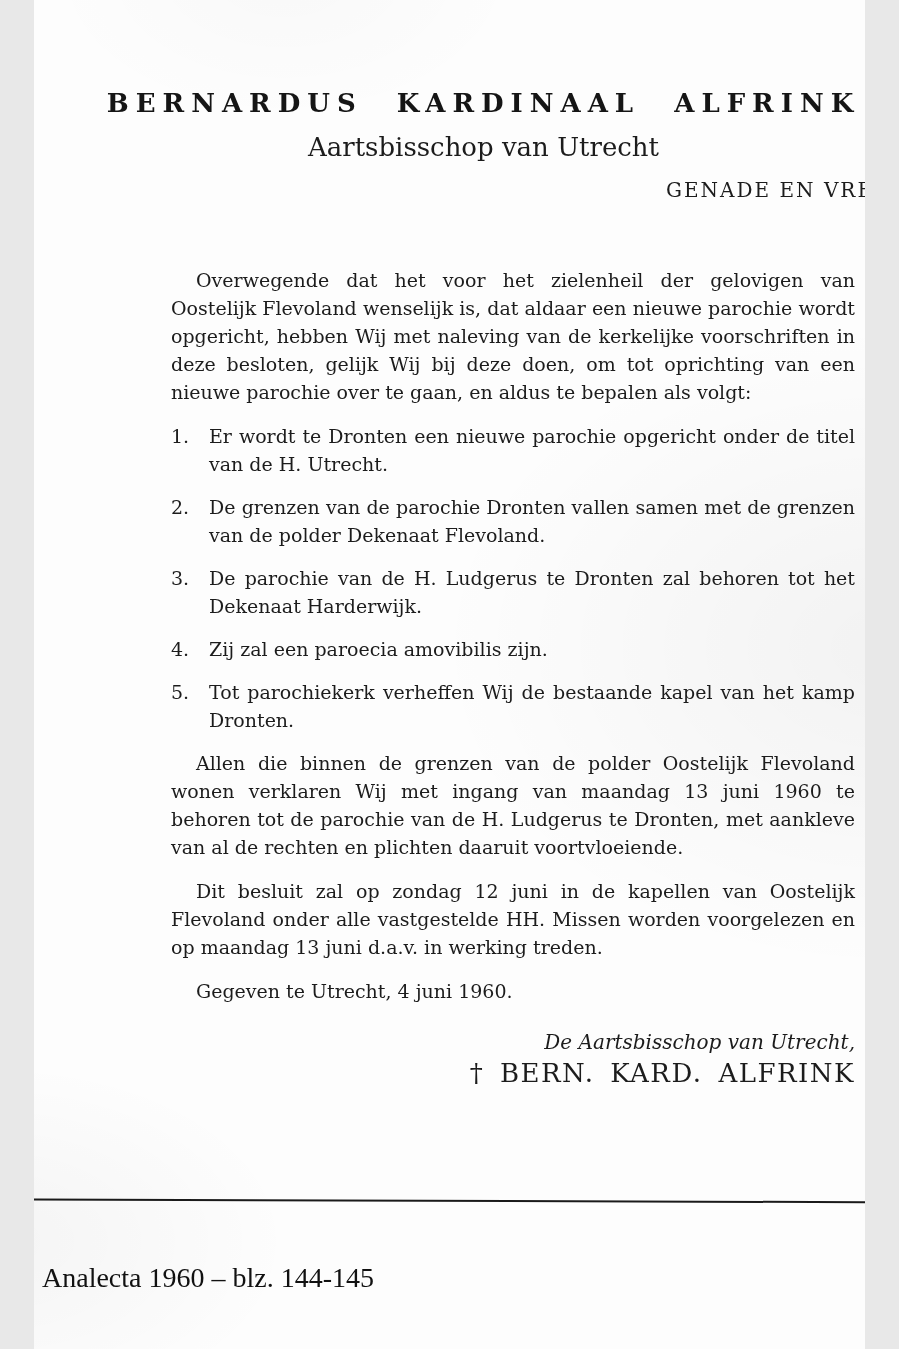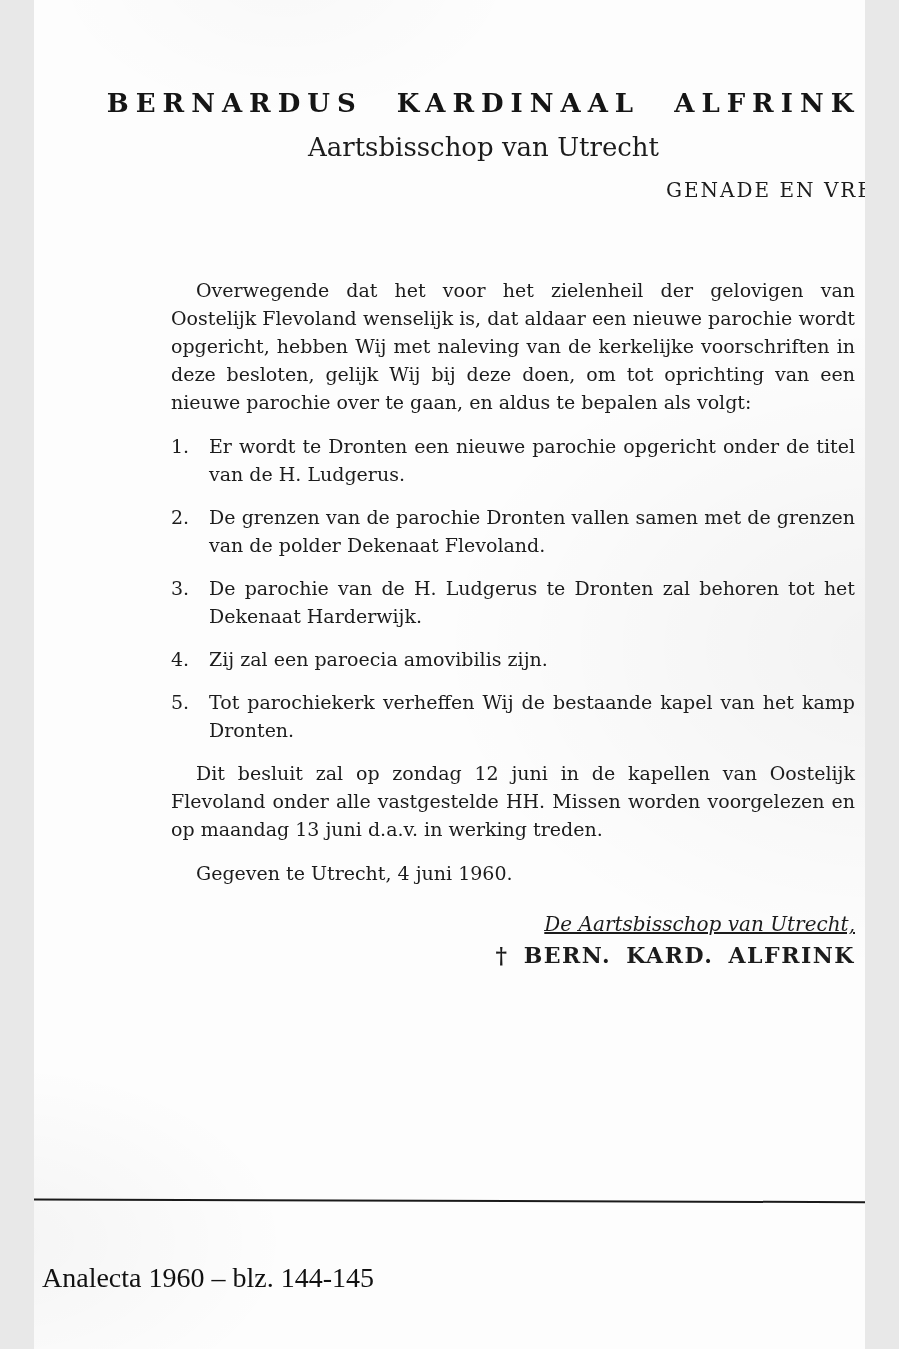--- a/index.html
+++ b/index.html
@@ -54,21 +54,21 @@
   .doc-sub4 {
     font-size: 20px;
     letter-spacing: 2px;
     margin: 16px;
     text-align: right;
   }
 
   
   .doc-body {
     position: absolute;
-    top: 276px;
+    top: 266px;
     left: 137px;
     width: 684px;
     font-size: 19px;
     line-height: 28px;
     text-align: justify;
   }
   .doc-body p {
     margin: 0 0 16px 0;
     text-indent: 25px;
   }
@@ -94,28 +94,26 @@
 
   
   .signature {
     text-align: right;
     margin-top: 22px;
   }
   .signature-role {
     font-style: italic;
     font-size: 20px;
     line-height: 30px;
-    text-decoration: underline;
   }
   .signature-name {
-    font-size: 22px;
+    font-size: 26px;
     letter-spacing: 1.5px;
     word-spacing: 6px;
     line-height: 32px;
-    font-weight: bold;
   }
 
   
   .footer-rule {
     position: absolute;
     top: 1200px;
     left: -4px;
     width: 910px;
     height: 2px;
     background: #1a1a1a;
@@ -142,40 +140,41 @@
     <div class="doc-sub4">GENADE EN VREDE.</div>
   </div>
 
   <div class="doc-body">
 
     <p>Overwegende dat het voor het zielenheil der gelovigen van Oostelijk Flevoland wenselijk is, dat aldaar een nieuwe parochie wordt opgericht, hebben Wij met naleving van de kerkelijke voorschriften in deze besloten, gelijk Wij bij deze doen, om tot oprichting van een nieuwe parochie over te gaan, en aldus te bepalen als volgt:</p>
 
     <ol class="decree-list">
       <li class="decree-item">
         <span class="decree-num">1.</span>
-        <span class="decree-text">Er wordt te Dronten een nieuwe parochie opgericht onder de titel van de H. Ludgerus.</span>
+        <span class="decree-text">Er wordt te Dronten een nieuwe parochie opgericht onder de titel van de H. Utrecht.</span>
       </li>
       <li class="decree-item">
         <span class="decree-num">2.</span>
         <span class="decree-text">De grenzen van de parochie Dronten vallen samen met de grenzen van de polder Dekenaat Flevoland.</span>
       </li>
       <li class="decree-item">
         <span class="decree-num">3.</span>
         <span class="decree-text">De parochie van de H. Ludgerus te Dronten zal behoren tot het Dekenaat Harderwijk.</span>
       </li>
       <li class="decree-item">
         <span class="decree-num">4.</span>
         <span class="decree-text">Zij zal een paroecia amovibilis zijn.</span>
       </li>
       <li class="decree-item">
         <span class="decree-num">5.</span>
         <span class="decree-text">Tot parochiekerk verheffen Wij de bestaande kapel van het kamp Dronten.</span>
       </li>
     </ol>
 
+    <p>Allen die binnen de grenzen van de polder Oostelijk Flevoland wonen verklaren Wij met ingang van maandag 13 juni 1960 te behoren tot de parochie van de H. Ludgerus te Dronten, met aankleve van al de rechten en plichten daaruit voortvloeiende.</p>
 
     <p>Dit besluit zal op zondag 12 juni in de kapellen van Oostelijk Flevoland onder alle vastgestelde HH. Missen worden voorgelezen en op maandag 13 juni d.a.v. in werking treden.</p>
 
     <p class="gegeven-line">Gegeven te Utrecht, 4 juni 1960.</p>
 
     <div class="signature">
       <div class="signature-role">De Aartsbisschop van Utrecht,</div>
       <div class="signature-name">† BERN. KARD. ALFRINK</div>
     </div>
 

